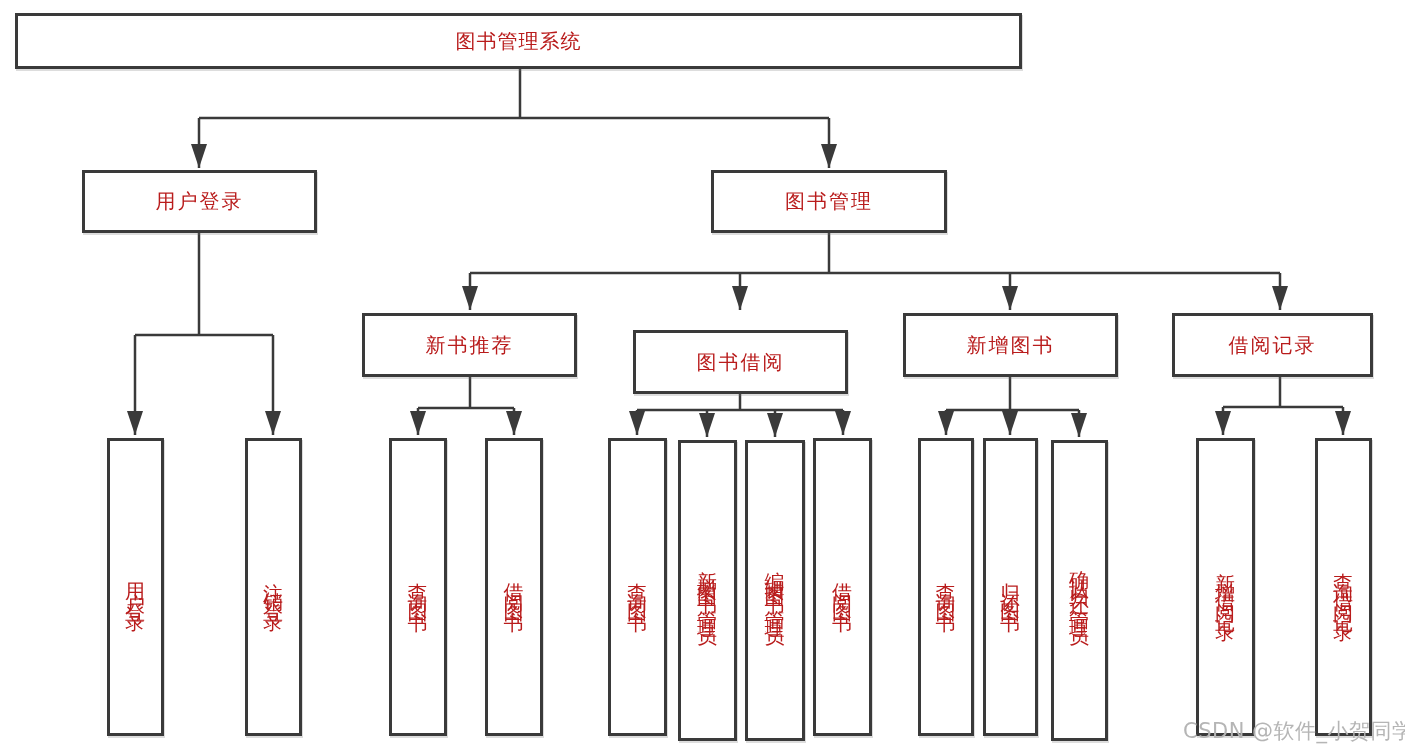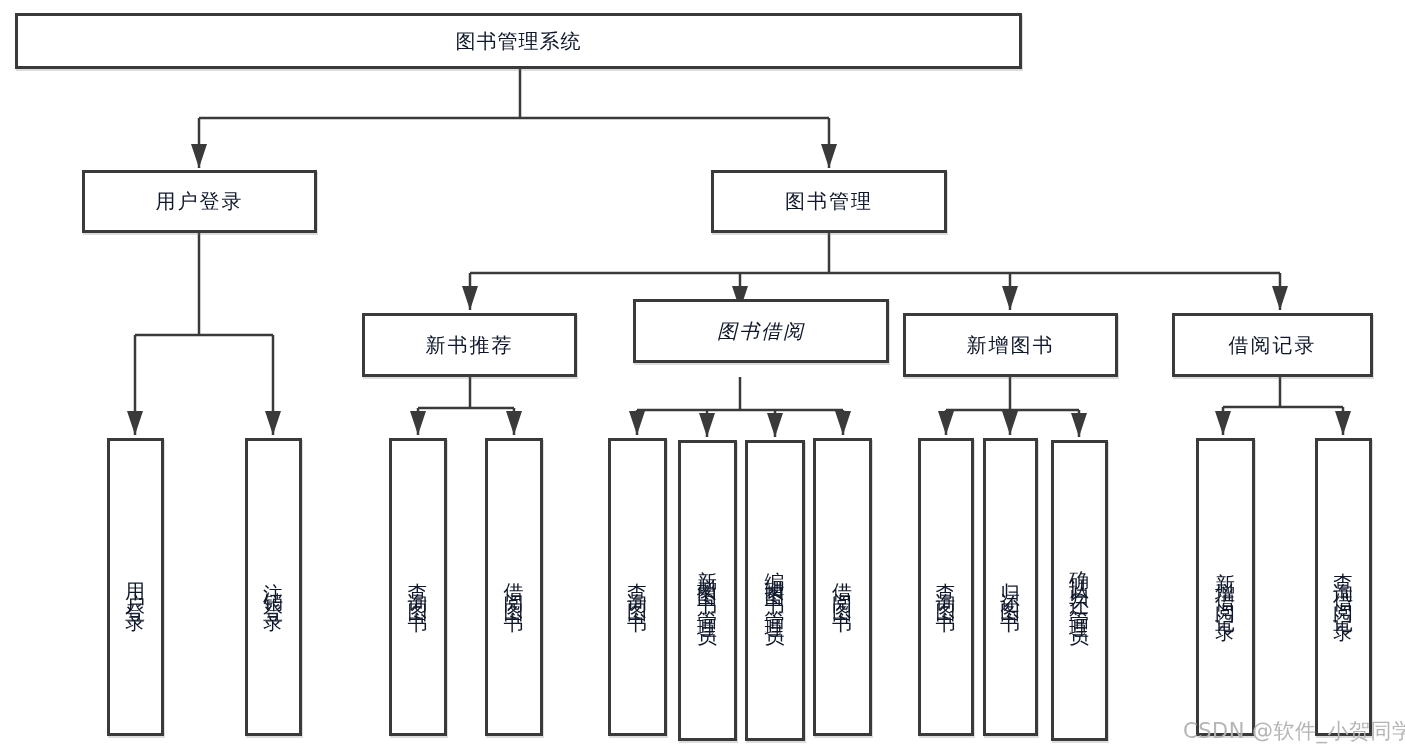--- a/index.html
+++ b/index.html
@@ -18,21 +18,21 @@
     pointer-events: none;
   }
   .node {
     position: absolute;
     box-sizing: border-box;
     background: #ffffff;
     border: 3px solid #3a3a3a;
     display: flex;
     align-items: center;
     justify-content: center;
-    color: #0f172a;
+    color: #b91c1c;
     box-shadow: 1px 2px 0 rgba(120,120,120,0.25);
   }
   .node.h span {
     font-size: 20px;
     letter-spacing: 2px;
     white-space: nowrap;
   }
   .node.root span {
     font-size: 20px;
     letter-spacing: 1px;
@@ -121,21 +121,21 @@
   <div class="node h" style="left:82px; top:170px; width:235px; height:63px;">
     <span>用户登录</span>
   </div>
   <div class="node h" style="left:711px; top:170px; width:236px; height:63px;">
     <span>图书管理</span>
   </div>
 
   <div class="node h" style="left:362px; top:313px; width:215px; height:64px;">
     <span>新书推荐</span>
   </div>
-  <div class="node h" style="left:633px; top:299px; width:256px; height:64px;font-style:italic;">
+  <div class="node h" style="left:633px; top:330px; width:215px; height:64px;">
     <span>图书借阅</span>
   </div>
   <div class="node h" style="left:903px; top:313px; width:215px; height:64px;">
     <span>新增图书</span>
   </div>
   <div class="node h" style="left:1172px; top:313px; width:201px; height:64px;">
     <span>借阅记录</span>
   </div>
 
   <div class="node v" style="left:107px; top:438px; width:57px; height:298px;">

